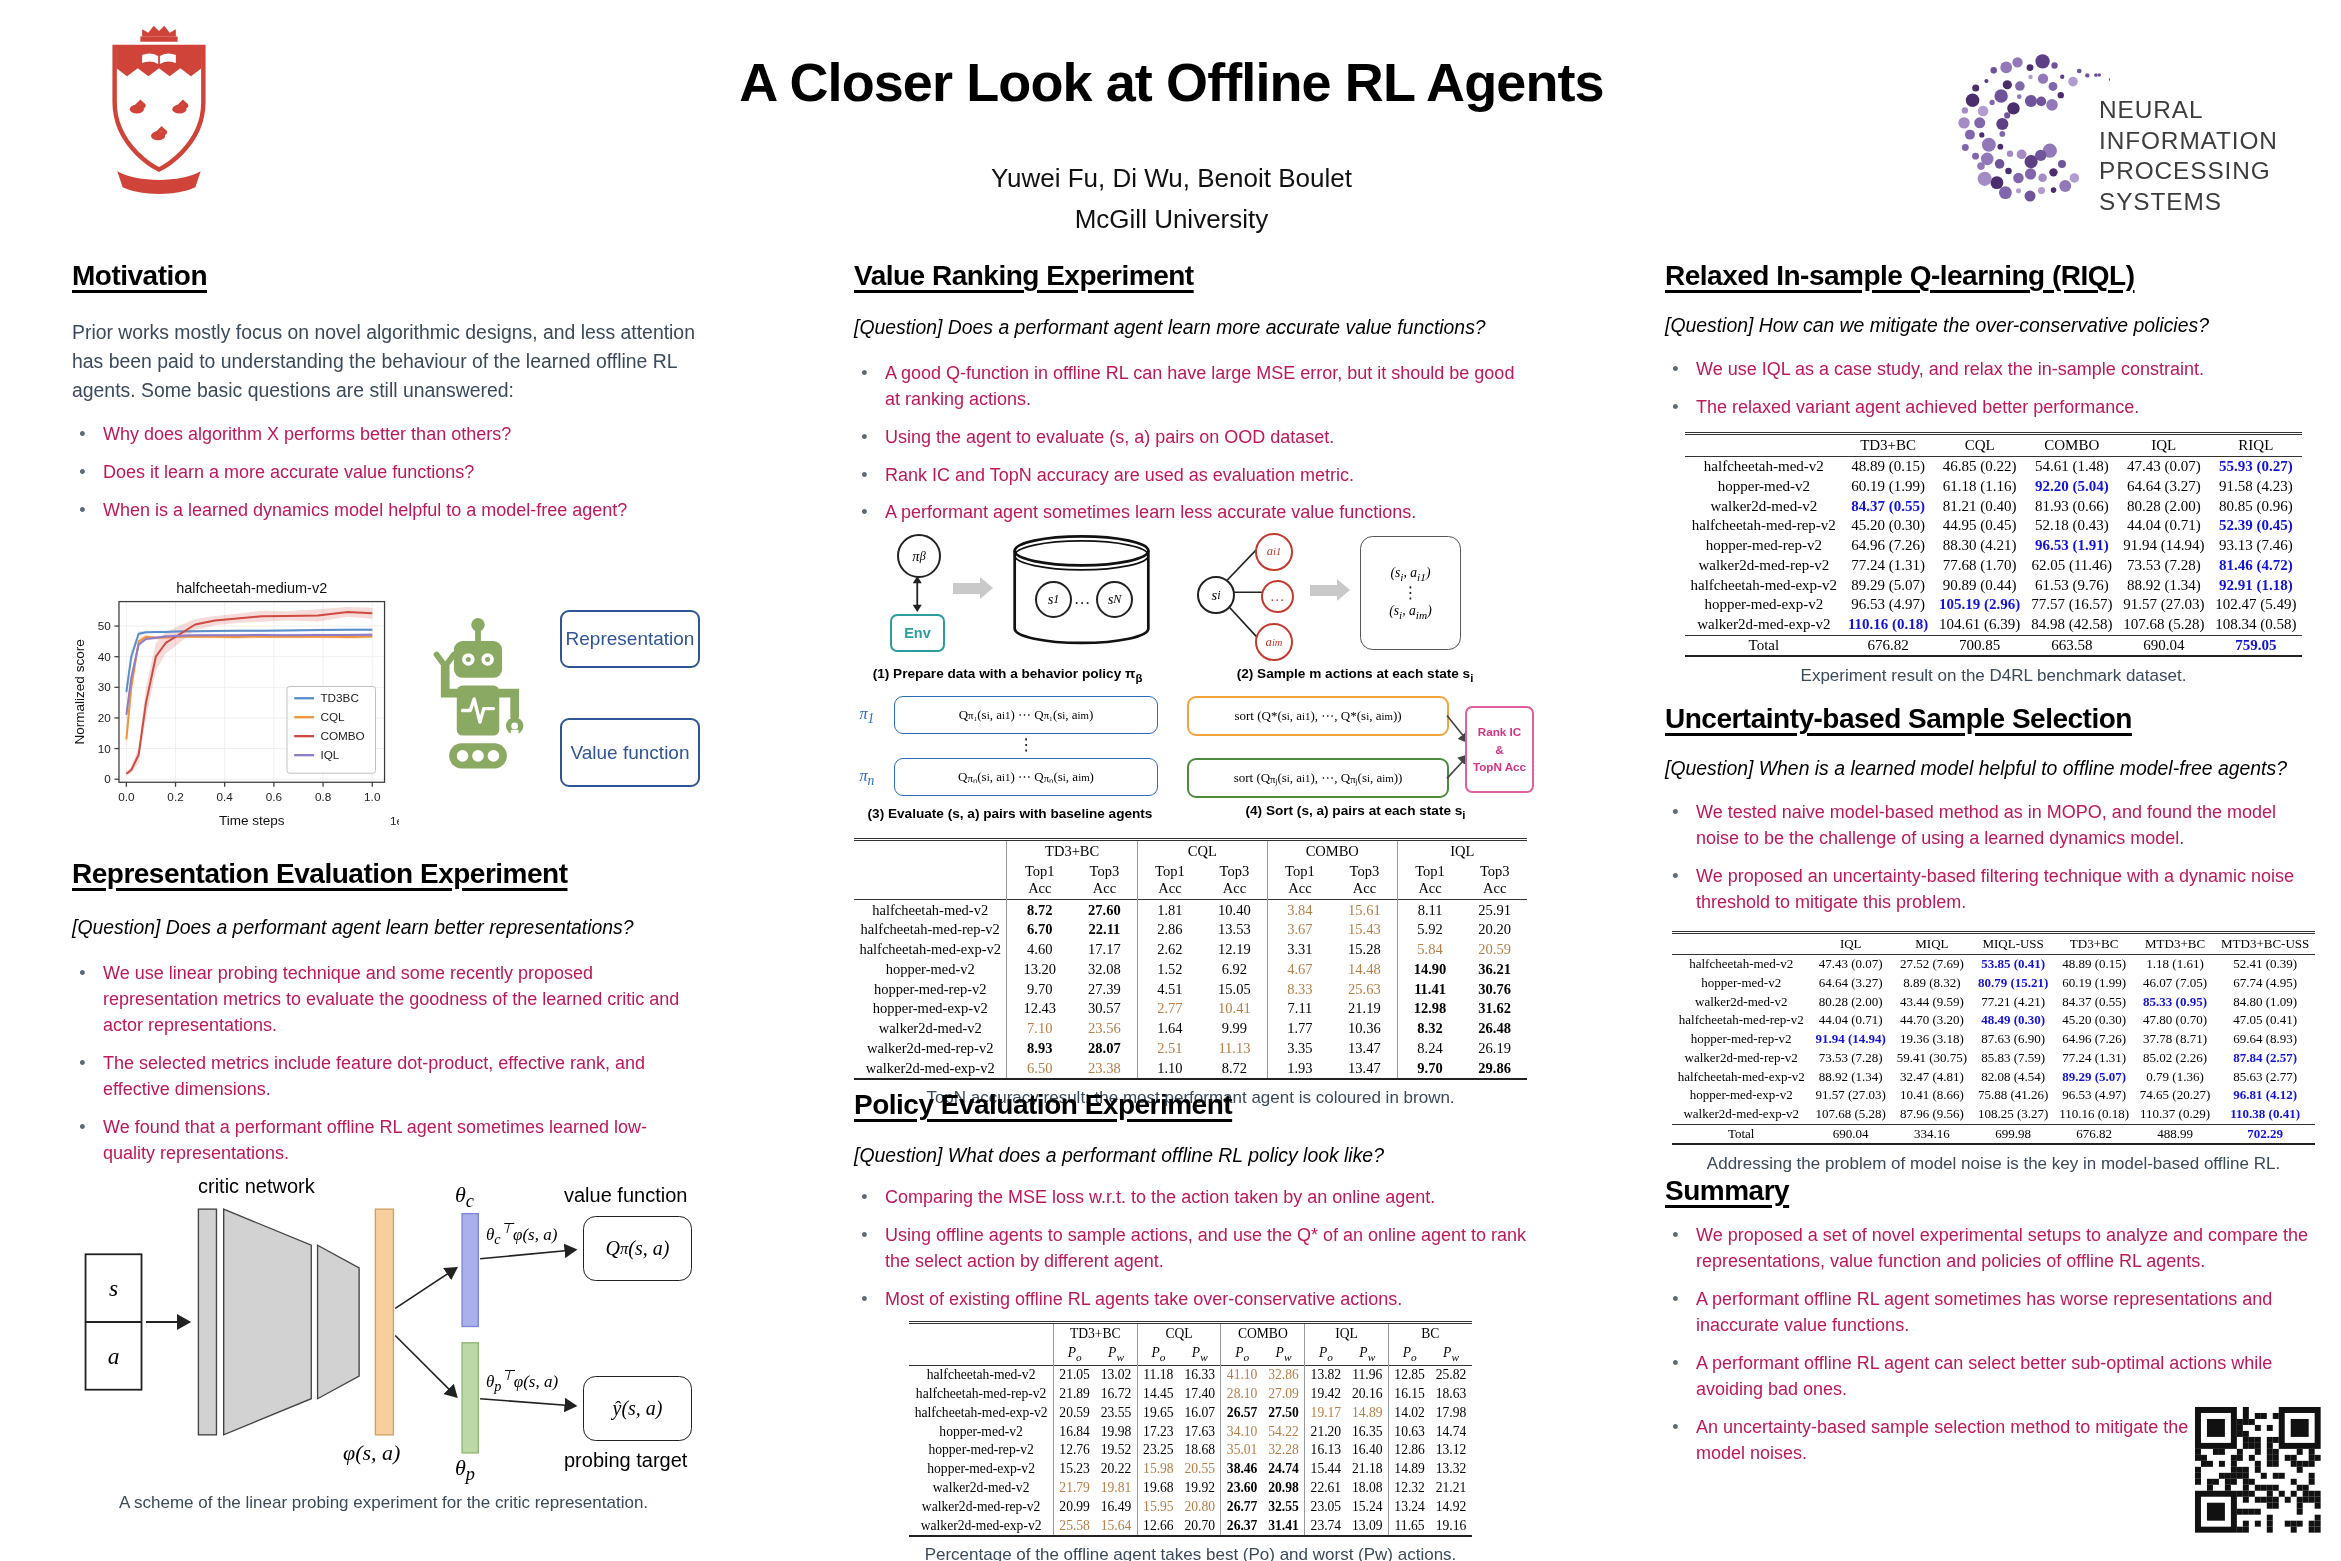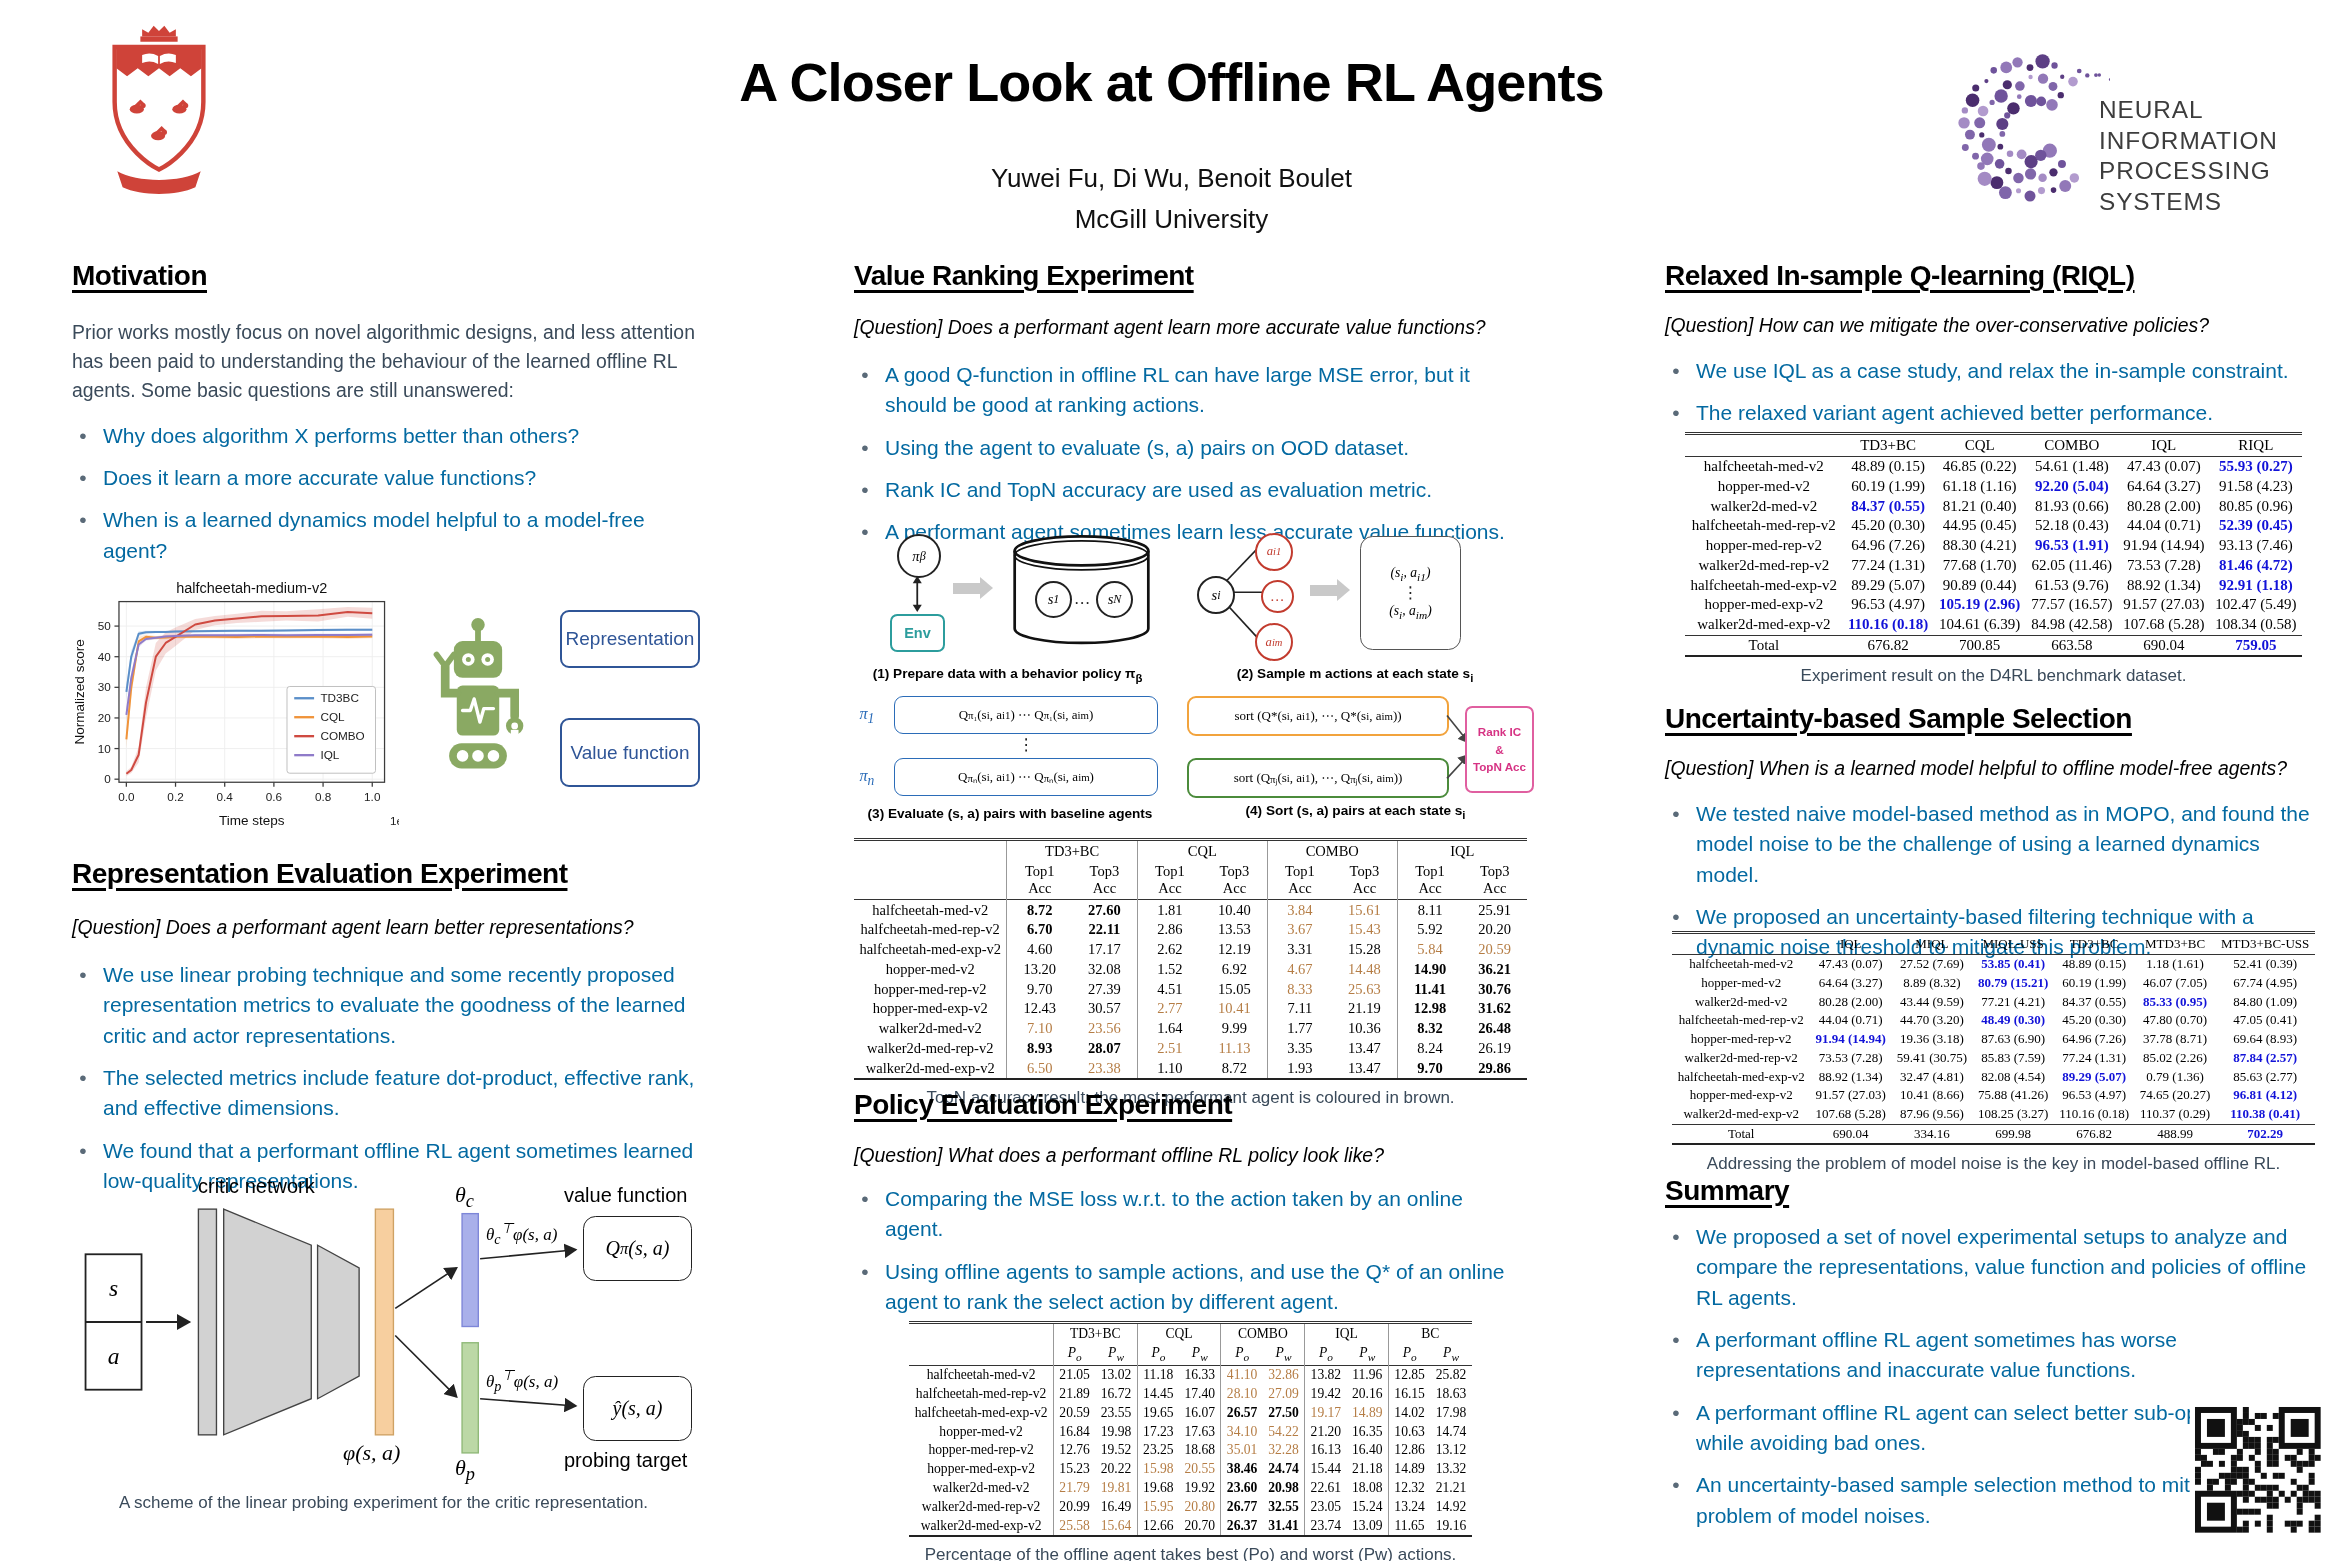--- a/index.html
+++ b/index.html
@@ -6,22 +6,22 @@
   .poster{position:relative;width:2342px;height:1561px;background:#ffffff;overflow:hidden;
           font-family:"Liberation Sans",sans-serif;color:#000;}
   .abs{position:absolute;}
   .page-title{font-size:54px;font-weight:bold;letter-spacing:-0.9px;text-align:center;color:#000;}
   .authors{font-size:26px;text-align:center;color:#111;}
   .sec-h{font-size:28px;font-weight:bold;color:#000;text-decoration:underline;
          text-decoration-thickness:2.7px;text-underline-offset:4.5px;letter-spacing:-0.5px;}
   .body-text{font-size:19.4px;line-height:1.5;color:#3a4a5a;}
   .question{font-size:19.4px;font-style:italic;color:#000;}
   ul.blist{list-style:none;margin:0;padding:0;}
-  ul.blist li{position:relative;padding-left:31px;margin-bottom:11.7px;color:#0369a1;
-              font-size:21px;line-height:1.45;}
+  ul.blist li{position:relative;padding-left:31px;margin-bottom:11.7px;color:#be185d;
+              font-size:18px;line-height:1.45;}
   ul.blist li::before{content:"•";position:absolute;left:7.2px;top:0;color:#5a6a78;}
   
   .ptable{border-collapse:collapse;font-family:"Liberation Serif",serif;color:#000;margin:0 auto;
           border-top:3.6px double #333;border-bottom:2.3px solid #222;}
   .ptable th{font-weight:normal;padding:1.8px 5.4px;text-align:center;}
   .ptable td{padding:1.4px 5.4px;text-align:center;white-space:nowrap;}
   .ptable thead{border-bottom:1.4px solid #333;}
   .ptable .totalrow{border-top:1.4px solid #333;}
   .ptable.vr .rowlab{border-right:0.9px solid #999;}
   .ptable.vr .gstart{border-left:0.9px solid #999;}
@@ -499,20 +499,21 @@
         </tbody>
       </table>
       <div class="tcap">TopN accuracy result: the most performant agent is coloured in brown.</div>
     </div>
 
   <div class="abs sec-h" style="left:854px;top:1089px;">Policy Evaluation Experiment</div>
   <div class="abs question" style="left:854px;top:1144px;width:673px;">[Question] What does a performant offline RL policy look like?</div>
   <ul class="abs blist" style="left:854px;top:1184px;width:673px;">
       <li>Comparing the MSE loss w.r.t. to the action taken by an online agent.</li>
       <li>Using offline agents to sample actions, and use the Q* of an online agent to rank the select action by different agent.</li>
+      <li>Most of existing offline RL agents take over-conservative actions.</li>
     </ul>
   <div class="abs" style="left:854px;top:1321px;width:673px;">
       <table class="ptable t-pol vr">
         <thead>
           <tr>
             <th class="rowlab"></th>
             <th colspan="2">TD3+BC</th>
             <th class="gstart" colspan="2">CQL</th>
             <th class="gstart" colspan="2">COMBO</th>
             <th class="gstart" colspan="2">IQL</th>

